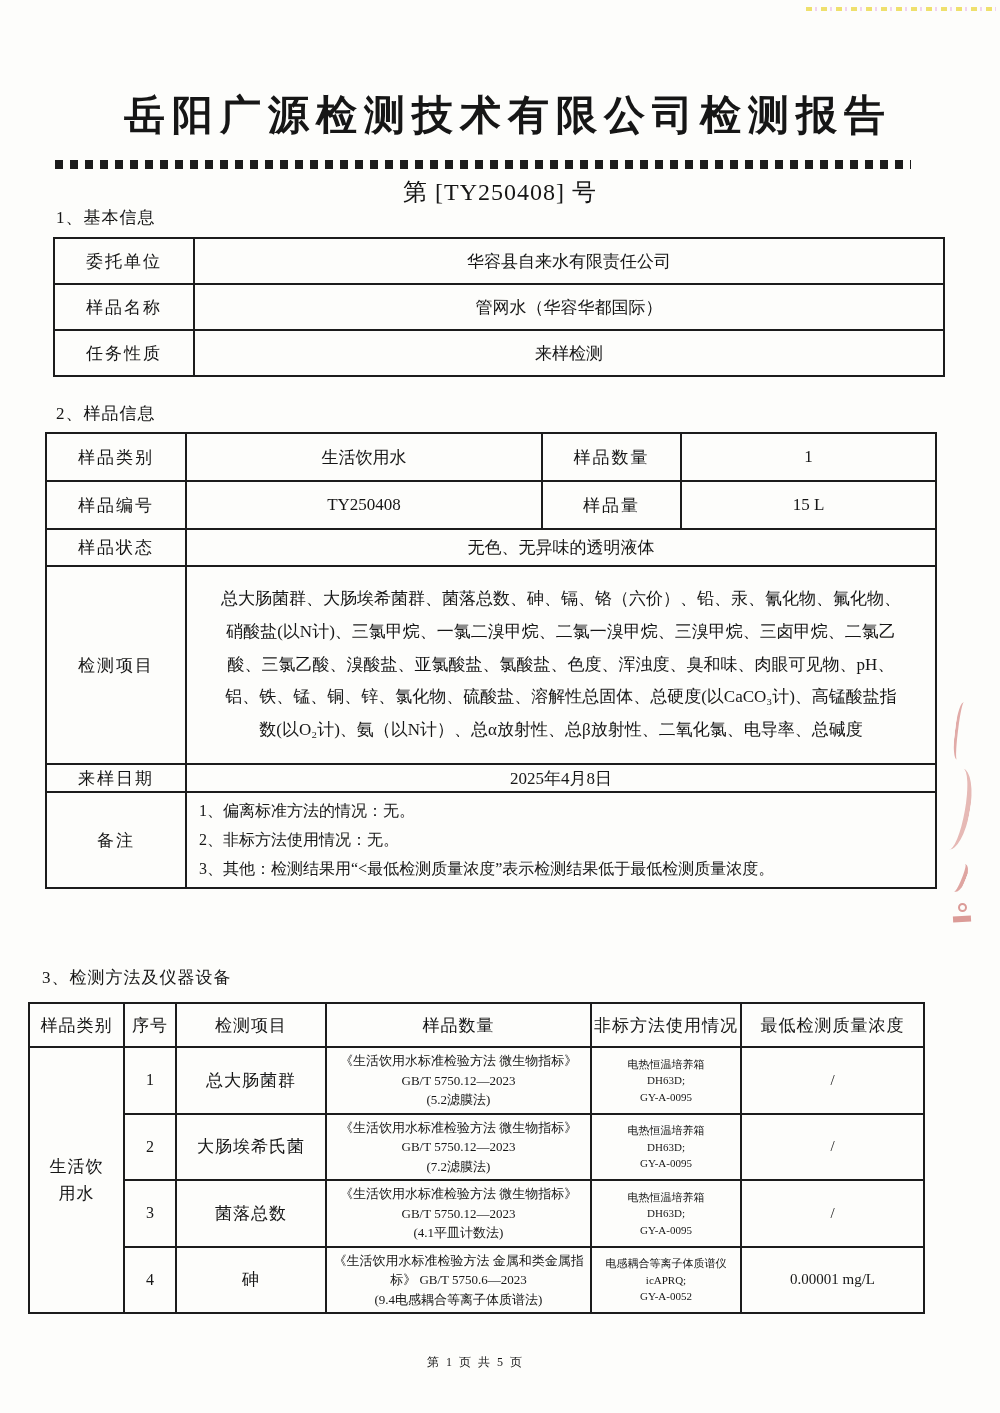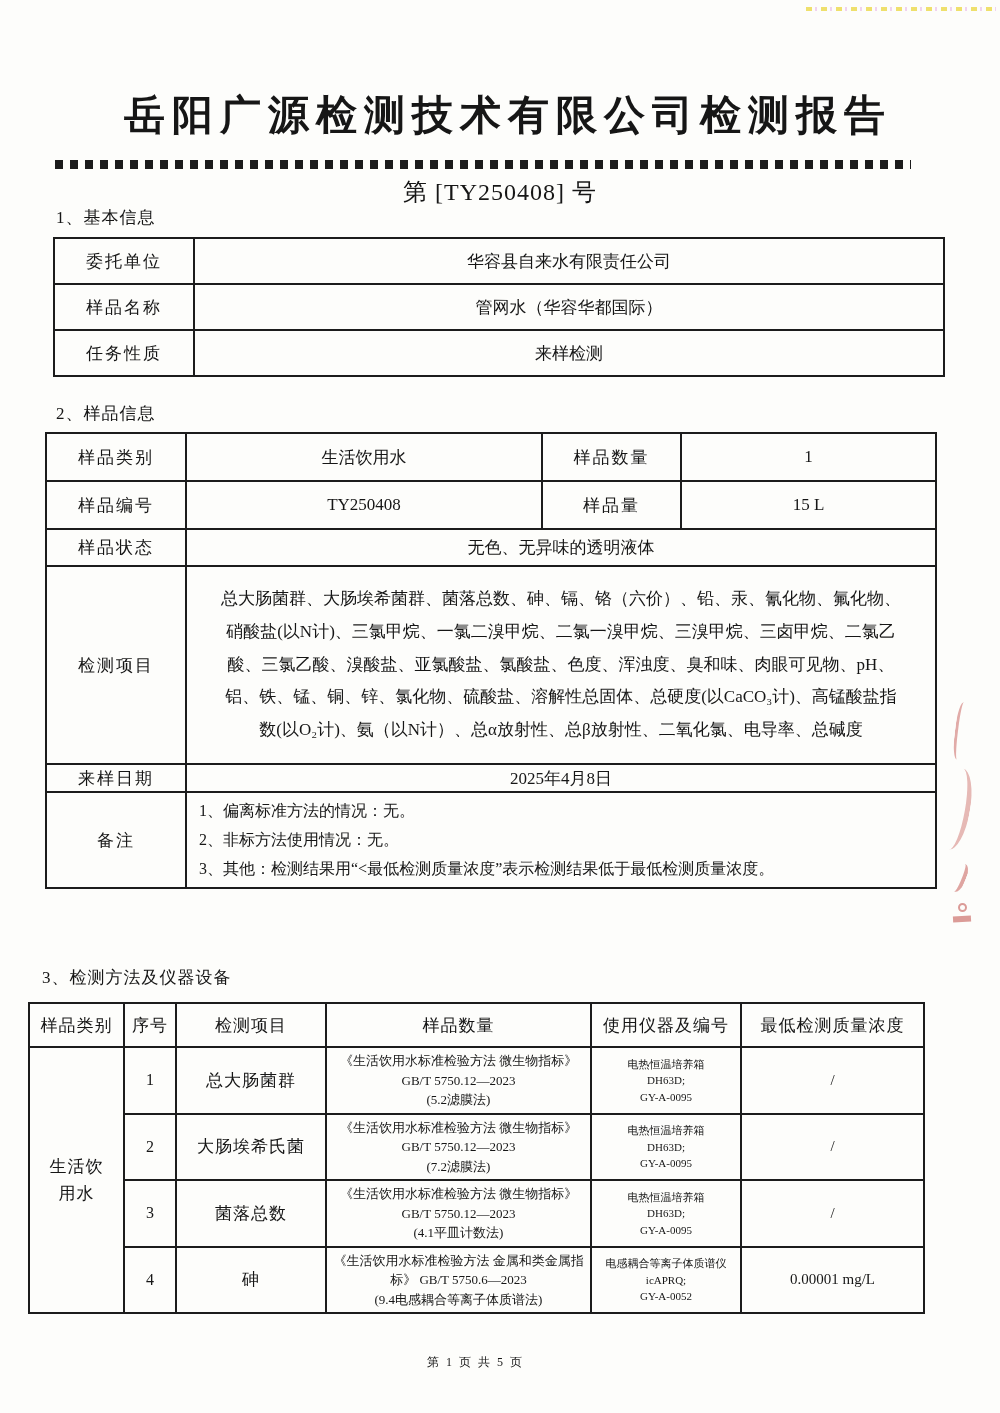--- a/index.html
+++ b/index.html
@@ -179,21 +179,21 @@
       <col style="width:265px">
         <col style="width:150px">
         <col style="width:183px">
     </colgroup>
     <tbody>
         <tr>
       <th>样品类别</th>
       <th>序号</th>
       <th>检测项目</th>
       <th>样品数量</th>
-      <th>使用仪器及编号</th>
+      <th>非标方法使用情况</th>
       <th>最低检测质量浓度</th>
     </tr>
     <tr>
       <td class="cat" rowspan="4">生活饮用水</td>
       <td class="no">1</td>
       <td class="item">总大肠菌群</td>
       <td class="method">
         <div><span>《生活饮用水标准检验方法 微生物指标》</span> <span>GB/T 5750.12—2023</span></div>
         <div>(5.2滤膜法)</div>
       </td>

